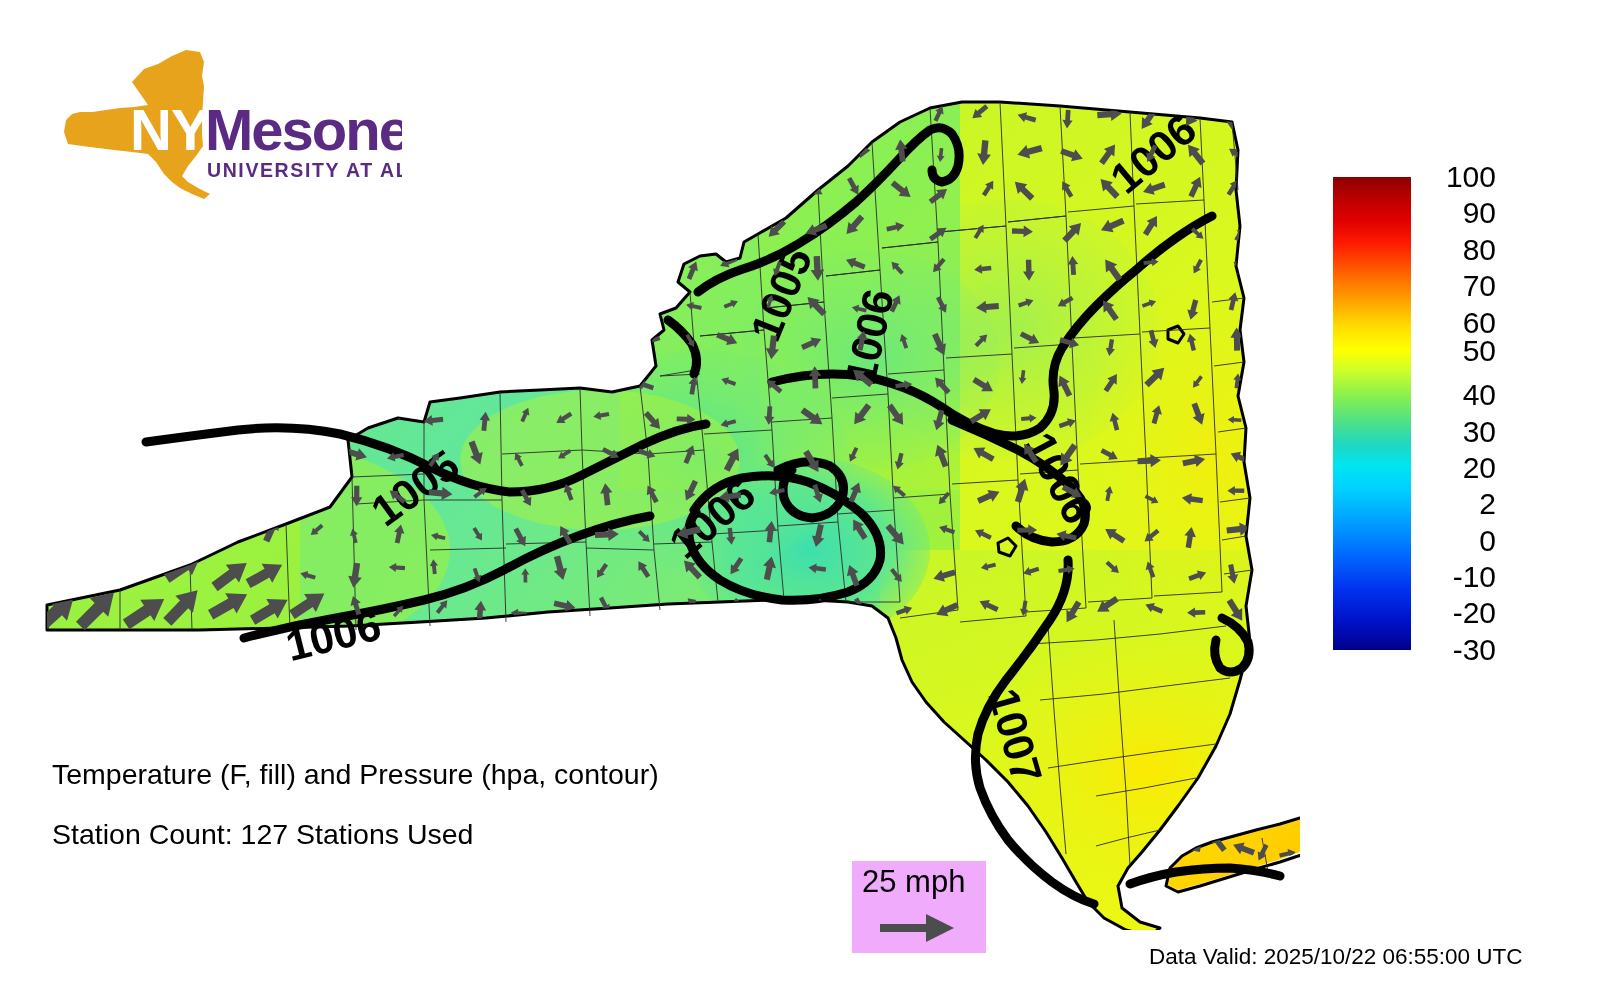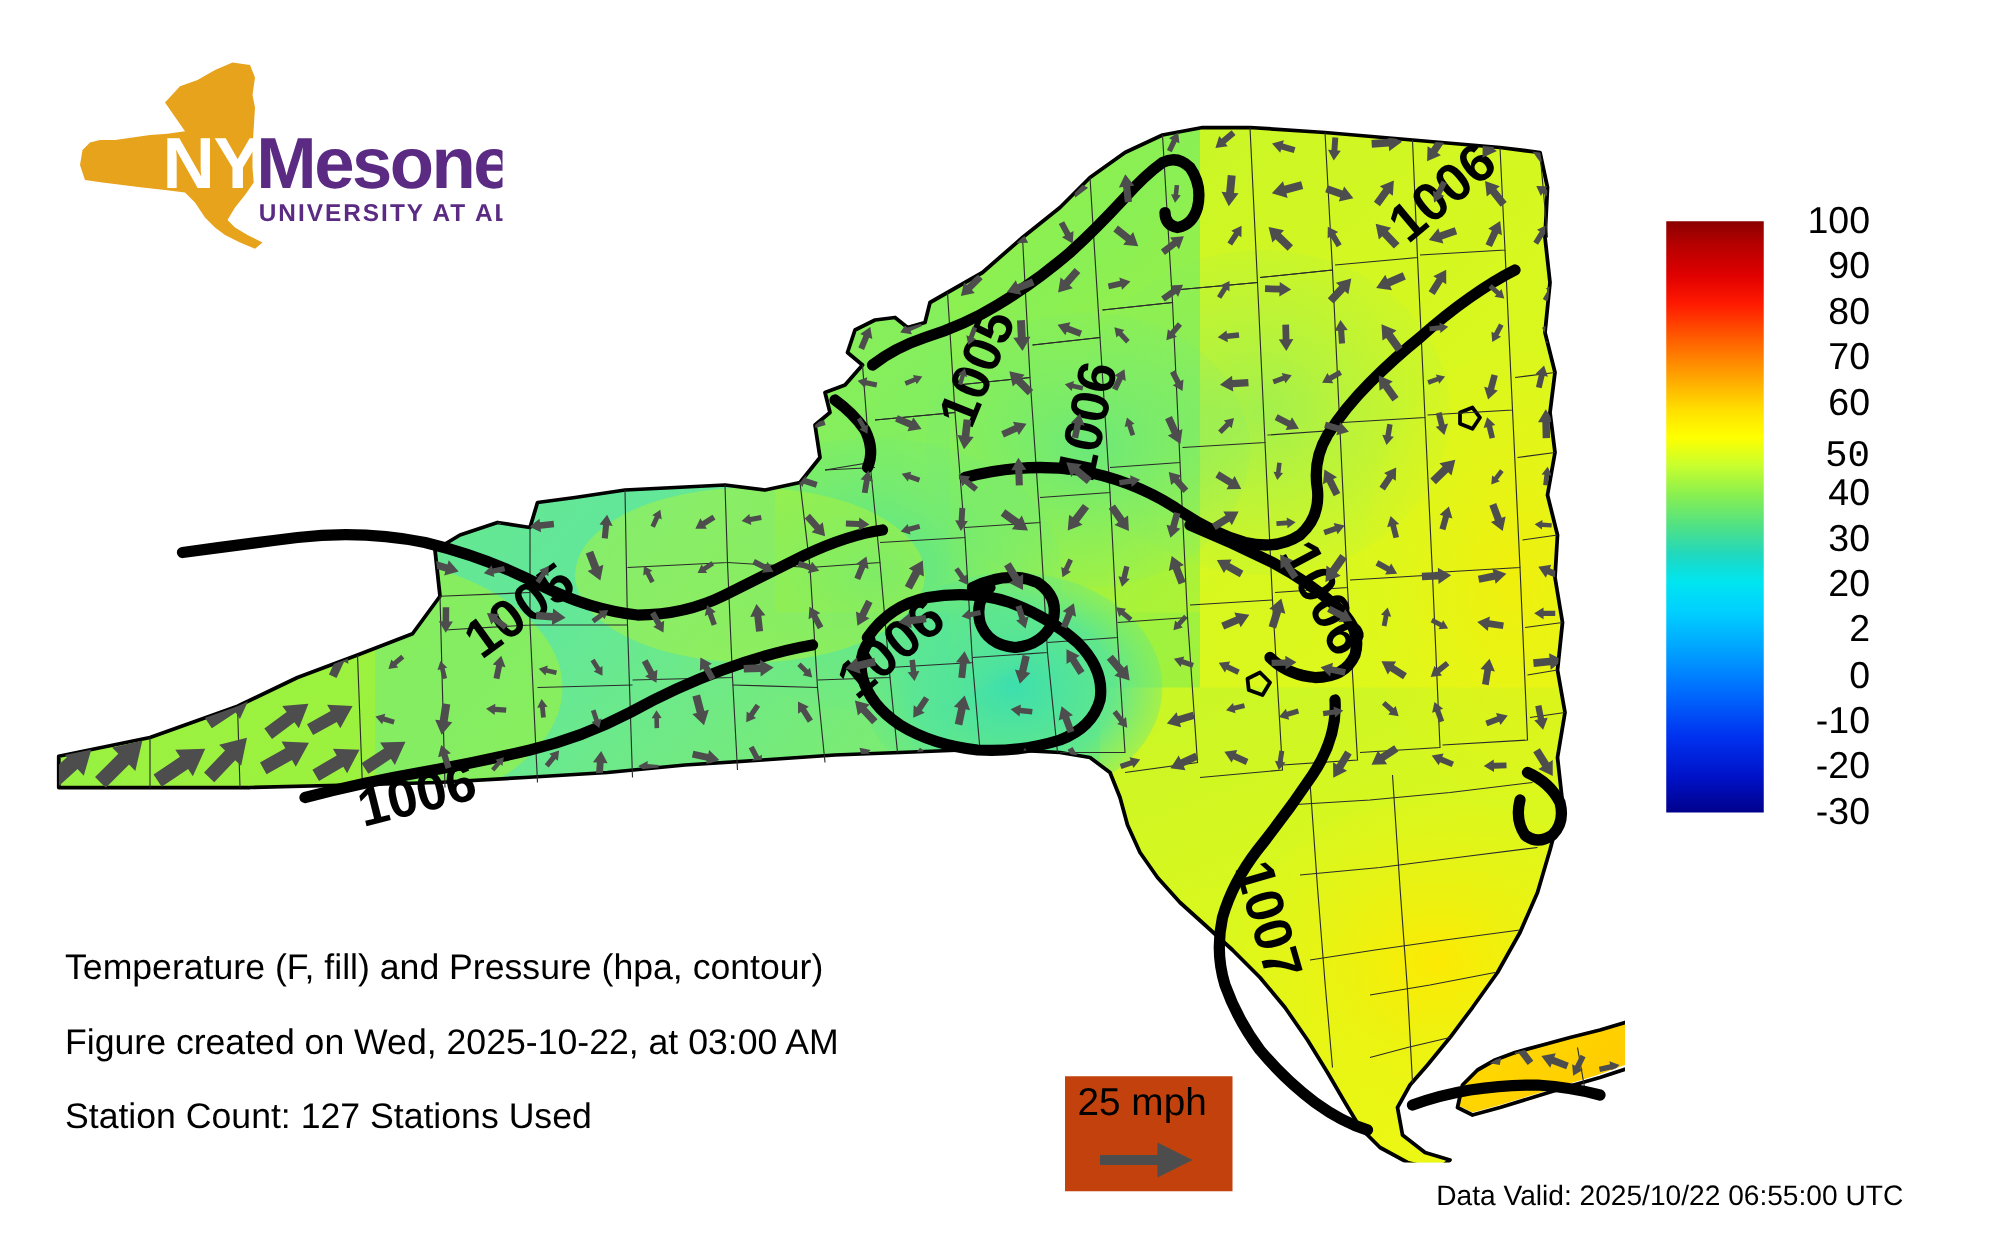--- a/index.html
+++ b/index.html
@@ -57,21 +57,21 @@
            font-size:30px;line-height:30px;color:#000;
            font-family:"Liberation Sans",sans-serif;}
 
   
   #caption{position:absolute;left:52px;top:715px;width:780px;margin-top:45px;}
   .cap-line{font-size:28.5px;line-height:28.5px;color:#000;margin-bottom:31px;
             font-family:"Liberation Sans",sans-serif;white-space:nowrap;}
 
   
   #wind-key{position:absolute;left:852px;top:861px;width:134px;height:92px;
-            background:#c2410c;}
+            background:#f0abfc;}
   #wind-key-label{position:absolute;left:10px;top:4px;font-size:31px;
                   line-height:34px;color:#000;
                   font-family:"Liberation Sans",sans-serif;}
   #wind-key-arrow{position:absolute;left:28px;top:50px;}
 
   
   #valid-stamp{position:absolute;left:1149px;top:944px;font-size:22.5px;
                color:#000;font-family:"Liberation Sans",sans-serif;
                white-space:nowrap;}
 </style>
@@ -760,34 +760,33 @@
 
 <div id="colorbar-wrap">
   <div id="colorbar"></div>
 </div>
 <div id="cb-ticks">
     <div class="cb-tick" style="top: -1px;">100</div>
     <div class="cb-tick" style="top: 35.3846px;">90</div>
     <div class="cb-tick" style="top: 71.7692px; text-align: right;">80</div>
     <div class="cb-tick" style="top: 108.154px;">70</div>
     <div class="cb-tick" style="top: 144.538px;">60</div>
-    <div class="cb-tick" style="top: 188px; font-family: Liberation Mono, monospace;">50</div>
+    <div class="cb-tick" style="top: 173px;">50</div>
     <div class="cb-tick" style="top: 217.308px;">40</div>
     <div class="cb-tick" style="top: 253.692px;">30</div>
     <div class="cb-tick" style="top: 290.077px;">20</div>
     <div class="cb-tick" style="top: 326.462px;">2</div>
     <div class="cb-tick" style="top: 362.846px;">0</div>
     <div class="cb-tick" style="top: 399.231px;">-10</div>
     <div class="cb-tick" style="top: 435px;">-20</div>
     <div class="cb-tick" style="top: 472px;">-30</div>
   </div>
 
 <div id="caption">
   <div class="cap-line">Temperature (F, fill) and Pressure (hpa, contour)</div>
-  <div class="cap-line">Figure created on Wed, 2025-10-22, at 03:00 AM</div>
   <div class="cap-line">Station Count: 127 Stations Used</div>
 </div>
 
 <div id="wind-key">
   <div id="wind-key-label">25 mph</div>
   <svg id="wind-key-arrow" width="80" height="34" viewBox="0 0 80 34">
     <path d="M0,13 L46,13 L46,3 L74,17 L46,31 L46,21 L0,21 Z" fill="#4d4d4d"></path>
   </svg>
 </div>
 

